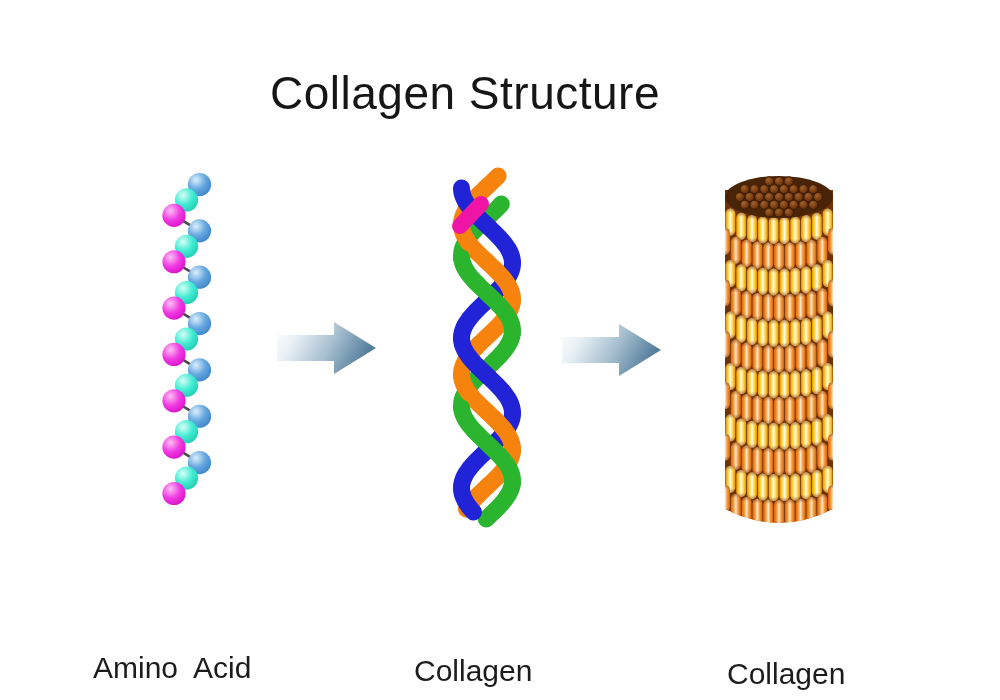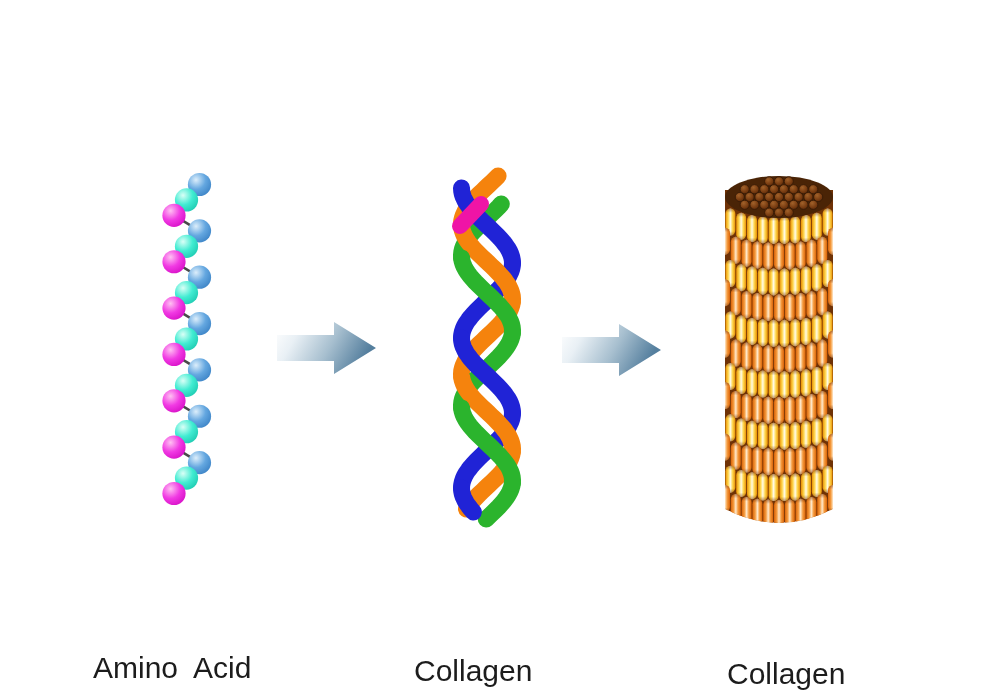--- a/index.html
+++ b/index.html
@@ -425,20 +425,21 @@
         <circle cx="783.9" cy="204.8" r="4.6" fill="url(#fibril)" stroke="#3a1c05" stroke-width="1"></circle>
         <circle cx="793.6999999999999" cy="204.8" r="4.6" fill="url(#fibril)" stroke="#3a1c05" stroke-width="1"></circle>
         <circle cx="803.5" cy="204.8" r="4.6" fill="url(#fibril)" stroke="#3a1c05" stroke-width="1"></circle>
         <circle cx="813.3" cy="204.8" r="4.6" fill="url(#fibril)" stroke="#3a1c05" stroke-width="1"></circle>
         <circle cx="769.2" cy="212.6" r="4.6" fill="url(#fibril)" stroke="#3a1c05" stroke-width="1"></circle>
         <circle cx="779" cy="212.6" r="4.6" fill="url(#fibril)" stroke="#3a1c05" stroke-width="1"></circle>
         <circle cx="788.8" cy="212.6" r="4.6" fill="url(#fibril)" stroke="#3a1c05" stroke-width="1"></circle>
       </g>
   </svg>
 
+  <div class="title">Collagen Structure</div>
 
   <div class="label label-amino">
     <div>Amino  Acid</div>
   </div>
 
   <div class="label label-molecule">
     <div>Collagen</div>
     
   </div>
 

